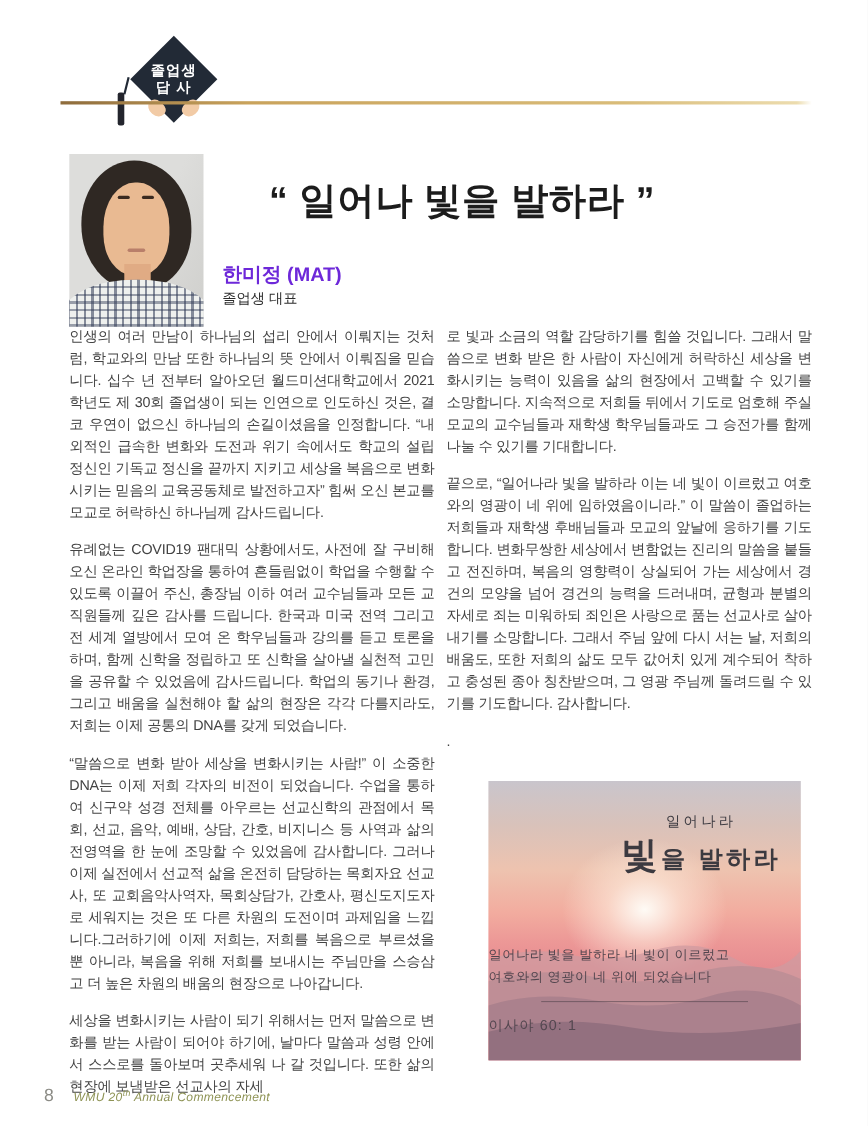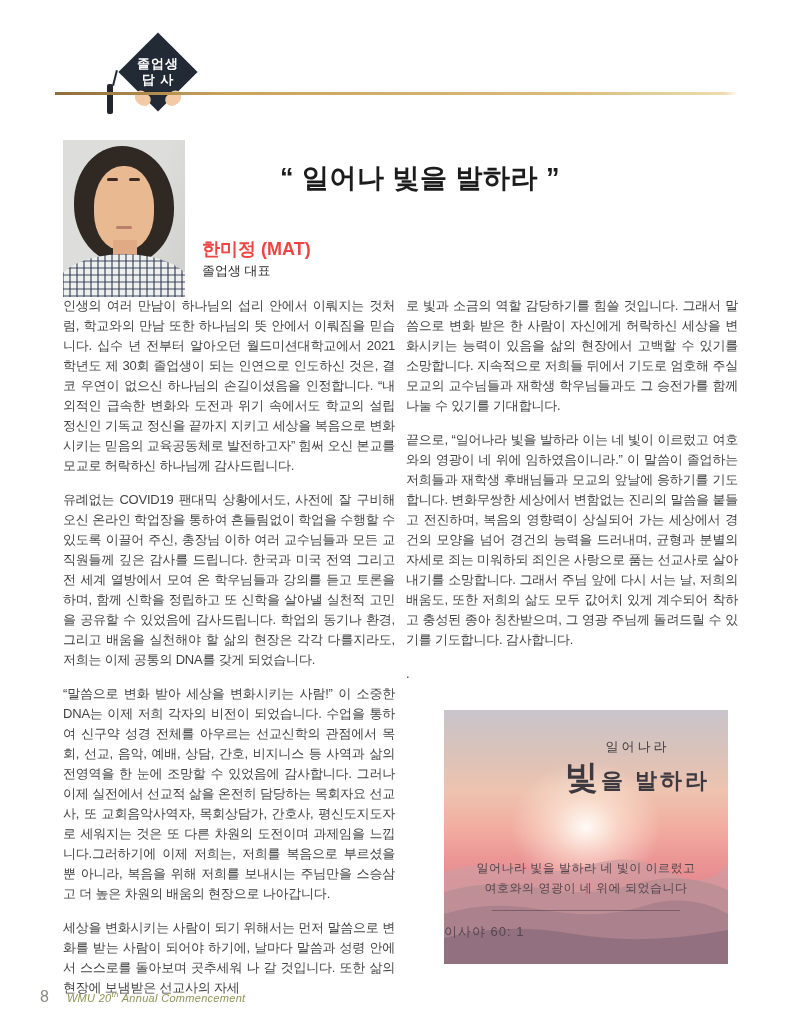--- a/index.html
+++ b/index.html
@@ -58,24 +58,24 @@
   .photo .shirt {
     position: absolute; left: -8px; top: 114px; width: 138px; height: 50px;
     border-radius: 50% 50% 0 0 / 70% 70% 0 0;
     background:
       repeating-linear-gradient(90deg, rgba(46,56,84,0.55) 0 2px, rgba(0,0,0,0) 2px 7px),
       repeating-linear-gradient(0deg, rgba(46,56,84,0.45) 0 2px, rgba(0,0,0,0) 2px 7px),
       #eef0ee;
   }
   .headline {
     position: absolute; left: 200px; top: 160px; width: 440px;
-    text-align: center; font-size: 27px; font-weight: bold; color: #1c1c1c; letter-spacing: 0.5px;
+    text-align: center; font-size: 34px; font-weight: bold; color: #1c1c1c; letter-spacing: 0.5px;
     font-family: "Liberation Sans", "DejaVu Sans", sans-serif;
   }
-  .grad-name { position: absolute; left: 202px; top: 237px; font-size: 18px; font-weight: bold; color: #ef4444; }
+  .grad-name { position: absolute; left: 202px; top: 237px; font-size: 18px; font-weight: bold; color: #6d28d9; }
   .grad-role { position: absolute; left: 202px; top: 262px; font-size: 13px; color: #2c2c2c; }
 
   
   .article {
     position: absolute; left: 63px; top: 296px; width: 675px;
     display: flex; gap: 11px;
   }
   .col { width: 332px; font-size: 13px; line-height: 20px; text-align: justify; color: #434343; letter-spacing: -0.2px; }
   .col p { margin-bottom: 14px; }
   .col p:last-child { margin-bottom: 0; }
@@ -90,21 +90,21 @@
   }
   .quote-card svg { position: absolute; left: 0; bottom: 0; display: block; }
   .card-headline {
     position: absolute; top: 22px; right: 18px; text-align: center;
     color: #3c3a40; line-height: 30px; letter-spacing: 3px;
   }
   .card-headline .hl-big { font-size: 33px; font-weight: bold; }
   .card-headline .hl2 { font-size: 22px; font-weight: bold; }
   .card-verse {
     position: absolute; left: 0; top: 148px; width: 100%;
-    text-align: center; font-size: 12px; line-height: 20px; color: #52454e; letter-spacing: 0.5px;
+    text-align: left; font-size: 12px; line-height: 20px; color: #52454e; letter-spacing: 0.5px;
   }
   .card-divider { position: absolute; left: 48px; top: 200px; width: 188px; height: 1px; background: rgba(80,65,75,0.55); }
   .card-ref { position: absolute; left: 0; top: 212px; width: 100%; text-align: left; font-size: 13px; color: #544750; letter-spacing: 1px; }
 
   
   .footer { position: absolute; left: 40px; top: 988px; display: flex; align-items: baseline; gap: 18px; }
   .page-num { font-size: 16px; color: #8b8b85; }
   .pub { font-size: 11px; font-style: italic; color: #8f9456; letter-spacing: 0.3px; }
   .pub sup { font-size: 8px; }
 </style>

